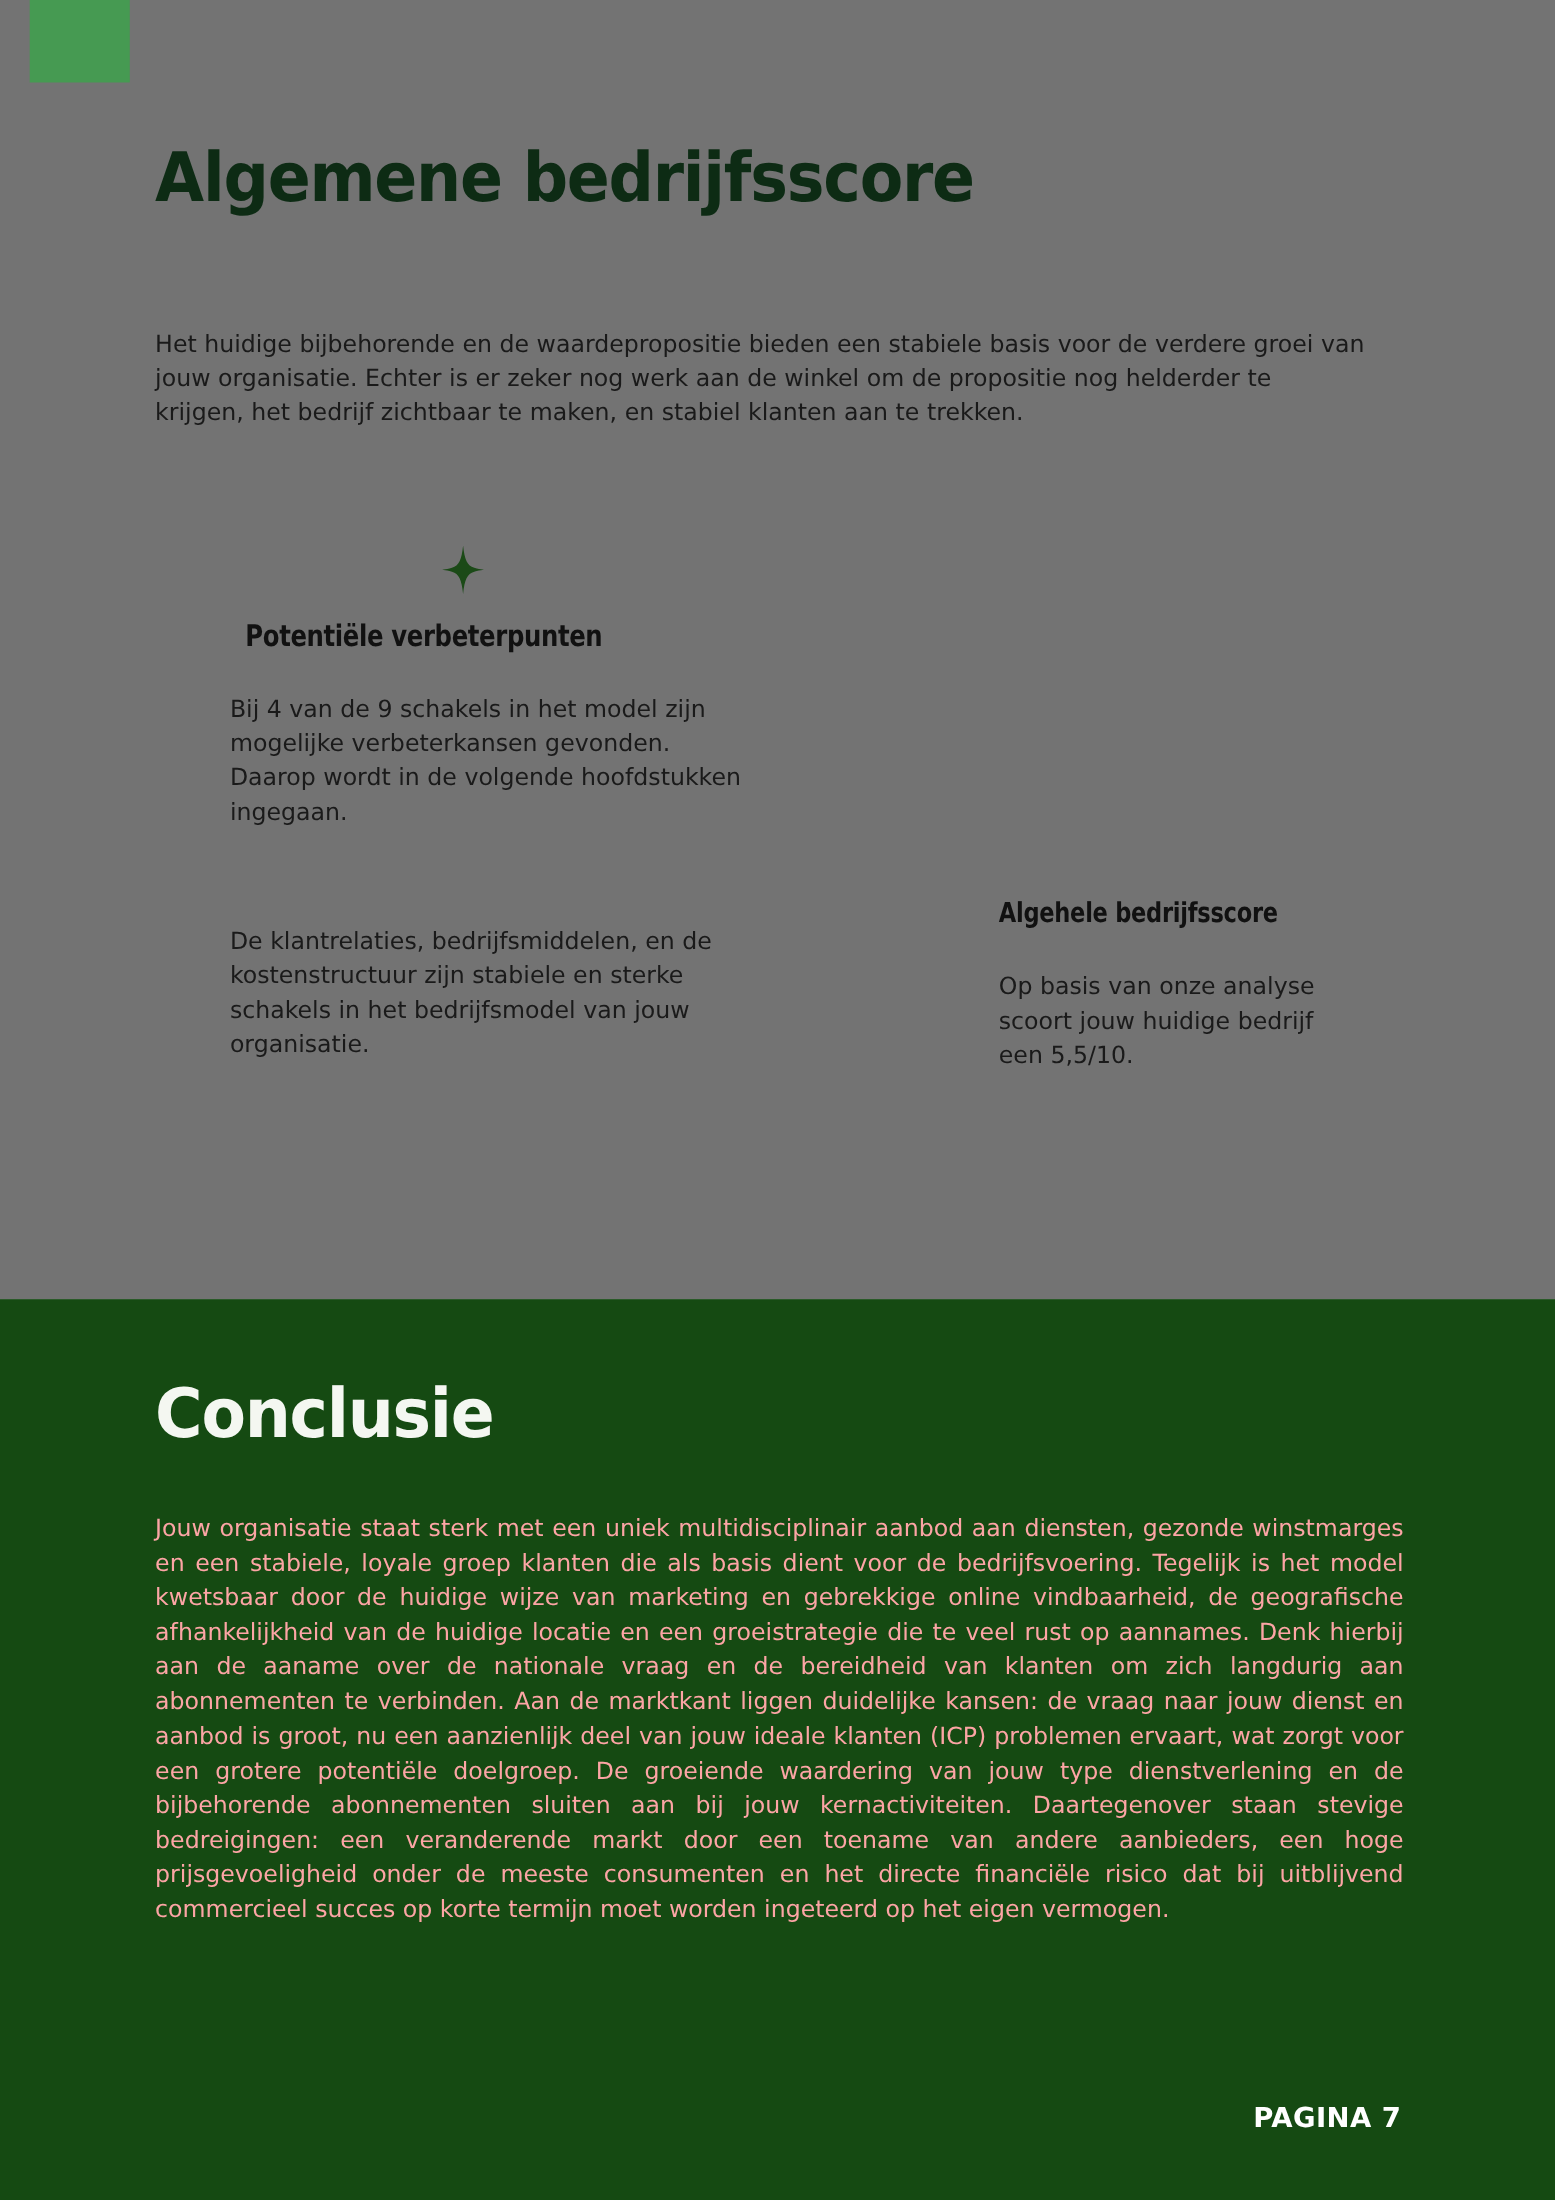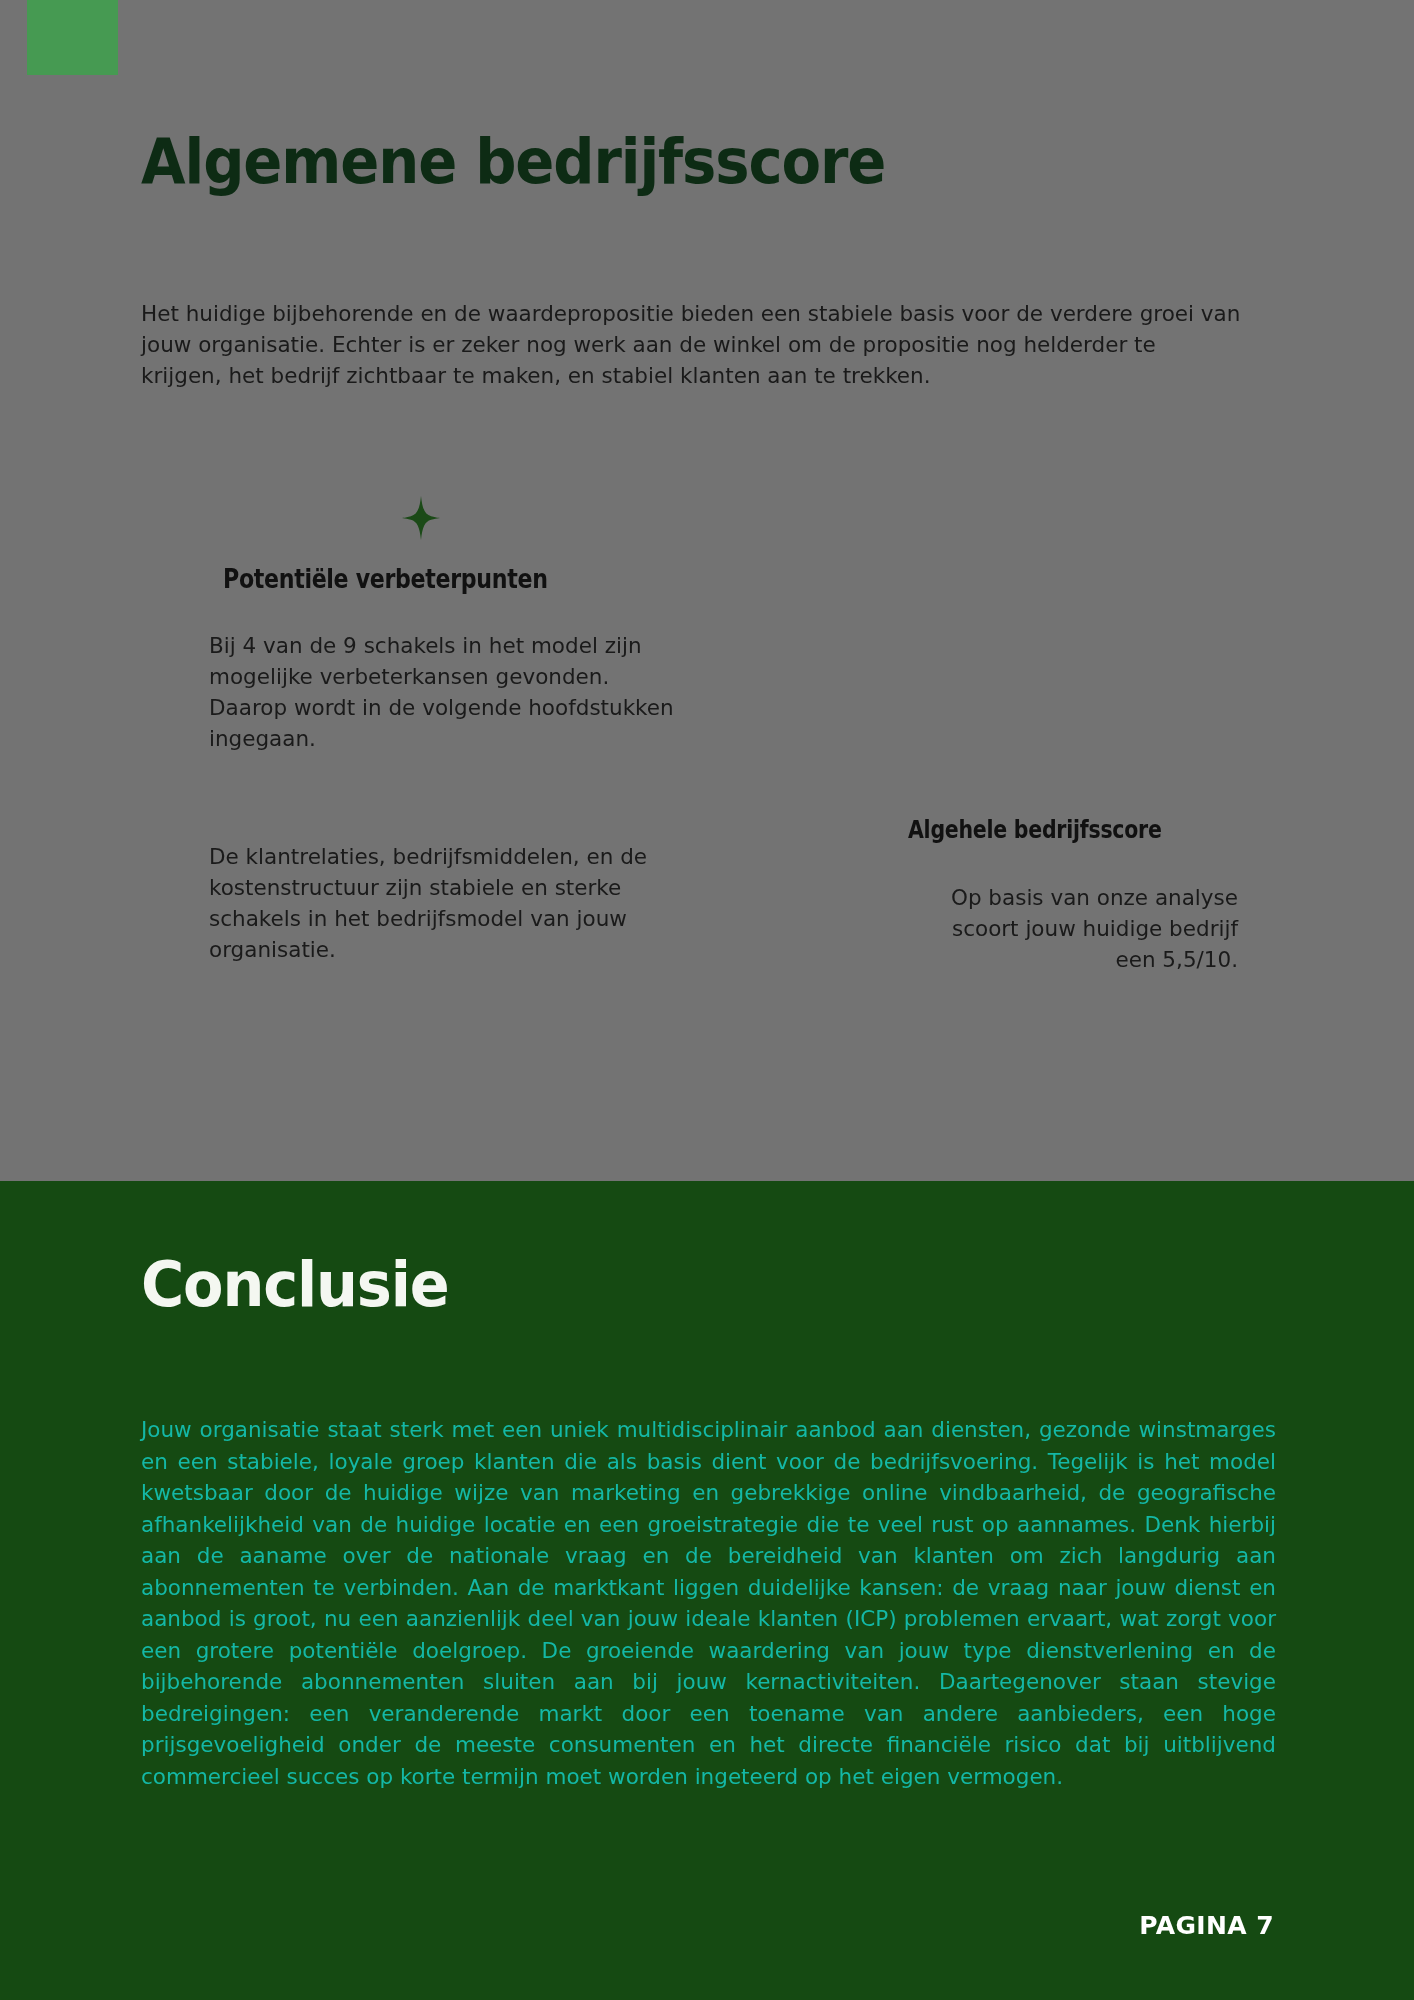--- a/index.html
+++ b/index.html
@@ -126,21 +126,20 @@
     transform: scaleX(0.82);
     transform-origin: left center;
     white-space: nowrap;
   }
   .score-caption-body {
     margin-top: 38px;
     font-size: 21.5px;
     line-height: 31px;
     color: #1A1A1A;
     width: 330px;
-    text-align: right;
   }
 
   
   .bottom-section {
     position: absolute;
     left: 0; top: 1181px;
     width: 1414px;
     height: 819px;
     background: #154A12;
   }
@@ -155,24 +154,23 @@
     line-height: 1.0;
     transform: scaleX(0.95);
     transform-origin: left center;
   }
   .conclusion-body {
     position: absolute;
     left: 141px; top: 193px;
     width: 1135px;
     font-size: 21.5px;
     line-height: 31.5px;
-    color: #14b8a6;
+    color: #fca5a5;
     text-align: justify;
     text-justify: inter-word;
-    margin-top: 40px;
   }
   .page-footer {
     position: absolute;
     right: 140px; bottom: 60px;
     font-family: "DejaVu Sans", sans-serif;
     font-size: 25px;
     font-weight: bold;
     color: #FFFFFF;
     letter-spacing: 0.4px;
   }

